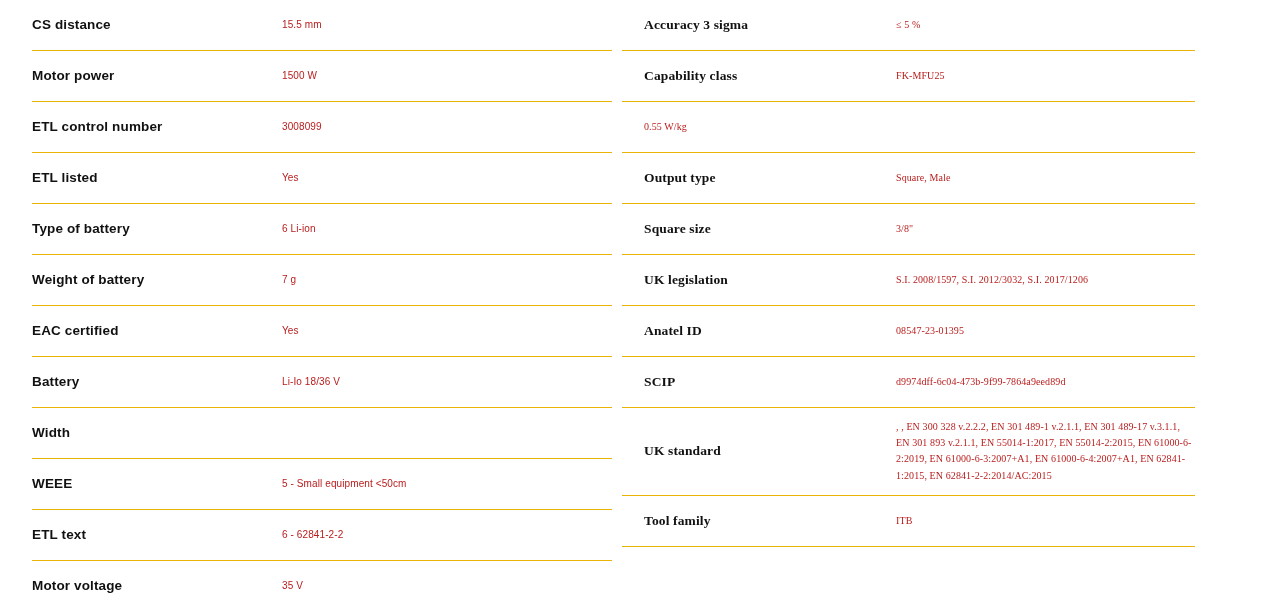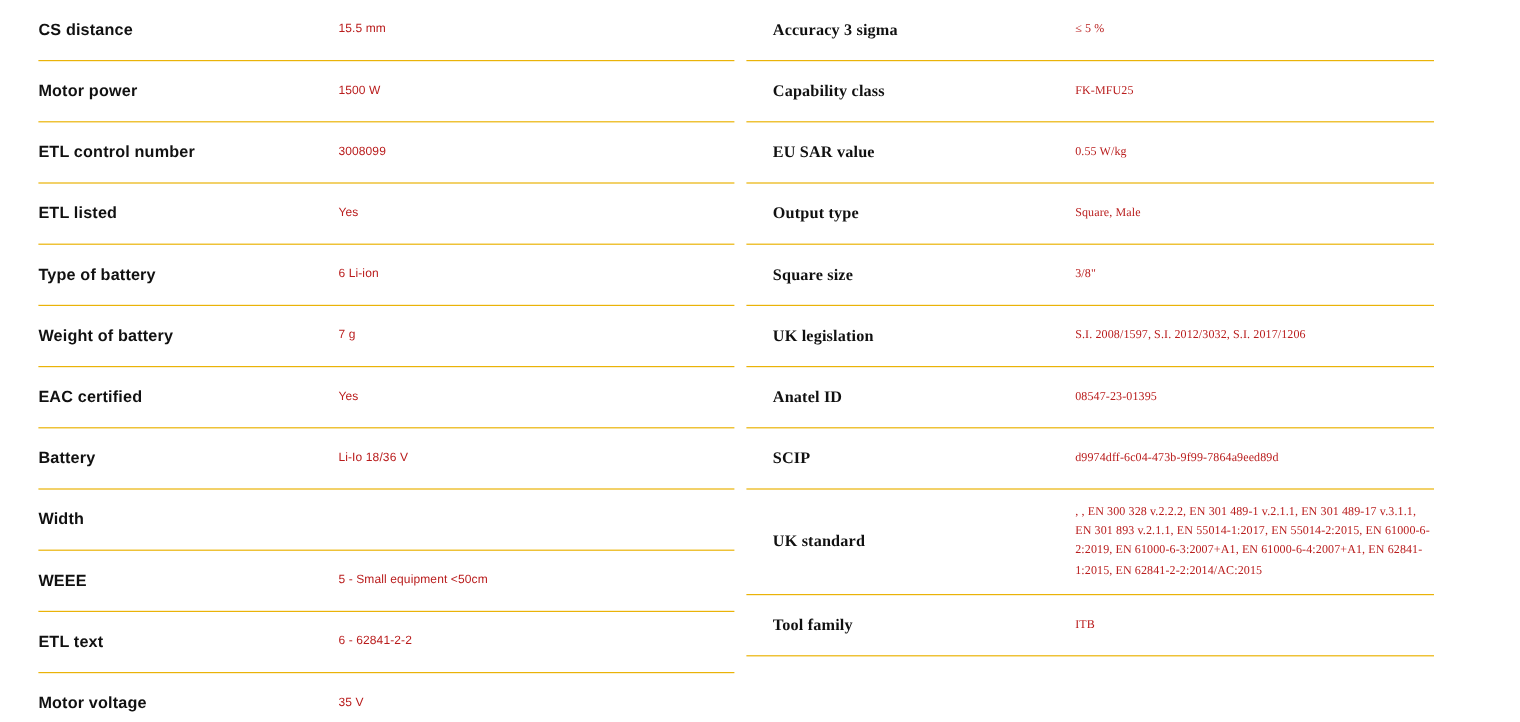--- a/index.html
+++ b/index.html
@@ -145,21 +145,20 @@
       <div class="spec-label">Accuracy 3 sigma</div>
       <div class="spec-value">≤ 5 %</div>
     </div>
 
     <div class="spec-row">
       <div class="spec-label">Capability class</div>
       <div class="spec-value">FK-MFU25</div>
     </div>
 
     <div class="spec-row">
-      <div class="spec-label">EU SAR value</div>
       <div class="spec-value">0.55 W/kg</div>
     </div>
 
     <div class="spec-row">
       <div class="spec-label">Output type</div>
       <div class="spec-value">Square, Male</div>
     </div>
 
     <div class="spec-row">
       <div class="spec-label">Square size</div>

